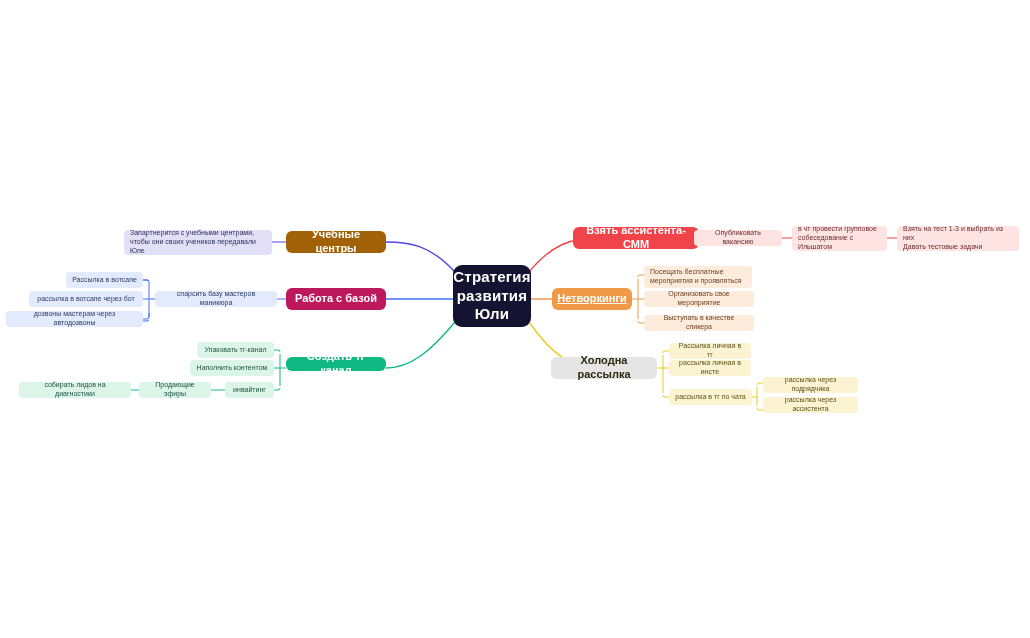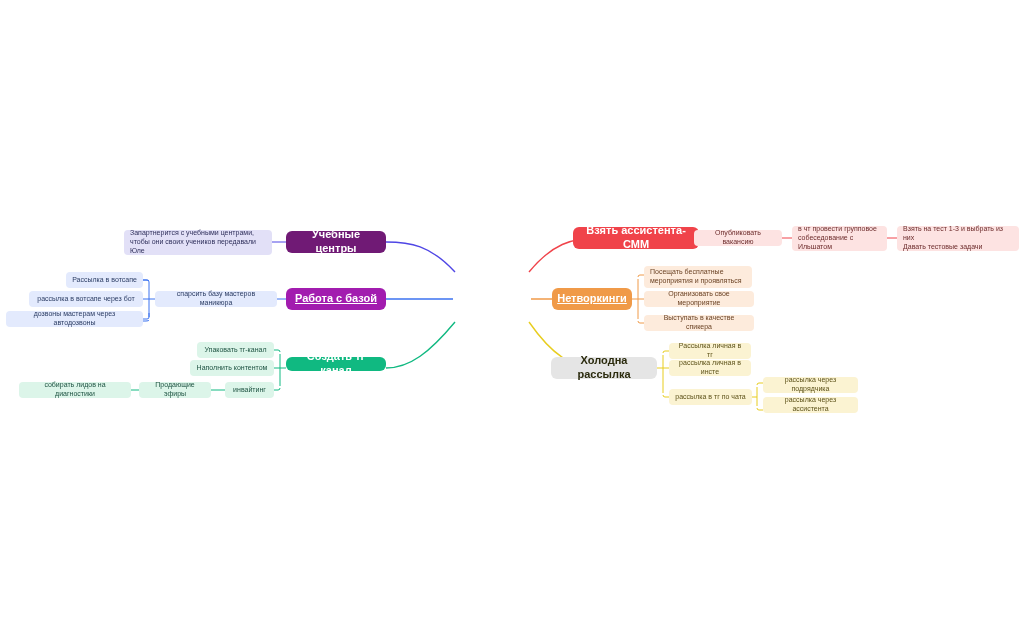--- a/index.html
+++ b/index.html
@@ -43,22 +43,22 @@
     letter-spacing: 0.2px;
   }
   
   .lvl1 {
     border-radius: 6px;
     color: #ffffff;
     font-size: 11px;
     font-weight: 700;
     padding: 0 8px;
   }
-  .lvl1.violet { background: #701a75; }
-  .lvl1.blue   { background: #a21caf; text-decoration: underline; }
+  .lvl1.violet { background: #a16207; }
+  .lvl1.blue   { background: #be185d; }
   .lvl1.green  { background: #10b981; }
   .lvl1.red    { background: #f0434a; }
   .lvl1.orange { background: #f09a48; }
   .lvl1.yellow { background: #e5e5e5; color: #2b2b0e; }
   
   .leaf {
     border-radius: 4px;
     font-size: 7px;
     padding: 3px 6px;
     color: #2a2a35;
@@ -113,20 +113,22 @@
 
     <path d="M 657 368 L 663 368 M 663 355 L 663 393
              M 663 353 Q 663 351 665 351 L 669 351
              M 663 368 L 669 368
              M 663 395 Q 663 397 665 397 L 669 397" fill="none" stroke="#e8cd1e" stroke-width="1"></path>
     <path d="M 752 397 L 757 397 M 757 387 L 757 406
              M 757 385 Q 757 383 759 383 L 763 383
              M 757 408 Q 757 410 759 410 L 763 410" fill="none" stroke="#e8cd1e" stroke-width="1"></path>
   </svg>
 
+  <div class="node root" style="left:453px; top:265px; width:78px; height:62px;">Стратегия
+развития Юли</div>
 
   <div class="node lvl1 violet" style="left:286px; top:231px; width:100px; height:22px;">Учебные центры</div>
   <div class="node leaf violet multiline" style="left:124px; top:230px; width:148px; height:25px;">Запартнерится с учебными центрами,
 чтобы они своих учеников передавали Юле</div>
 
   <div class="node lvl1 blue" style="left:286px; top:288px; width:100px; height:22px;">Работа с базой</div>
   <div class="node leaf blue" style="left:155px; top:291px; width:122px; height:16px;">спарсить базу мастеров маникюра</div>
   <div class="node leaf blue" style="left:66px; top:272px; width:77px; height:16px;">Рассылка в вотсапе</div>
   <div class="node leaf blue" style="left:29px; top:291px; width:114px; height:16px;">рассылка в вотсапе через бот</div>
   <div class="node leaf blue" style="left:6px; top:311px; width:137px; height:16px;">дозвоны мастерам через автодозвоны</div>

